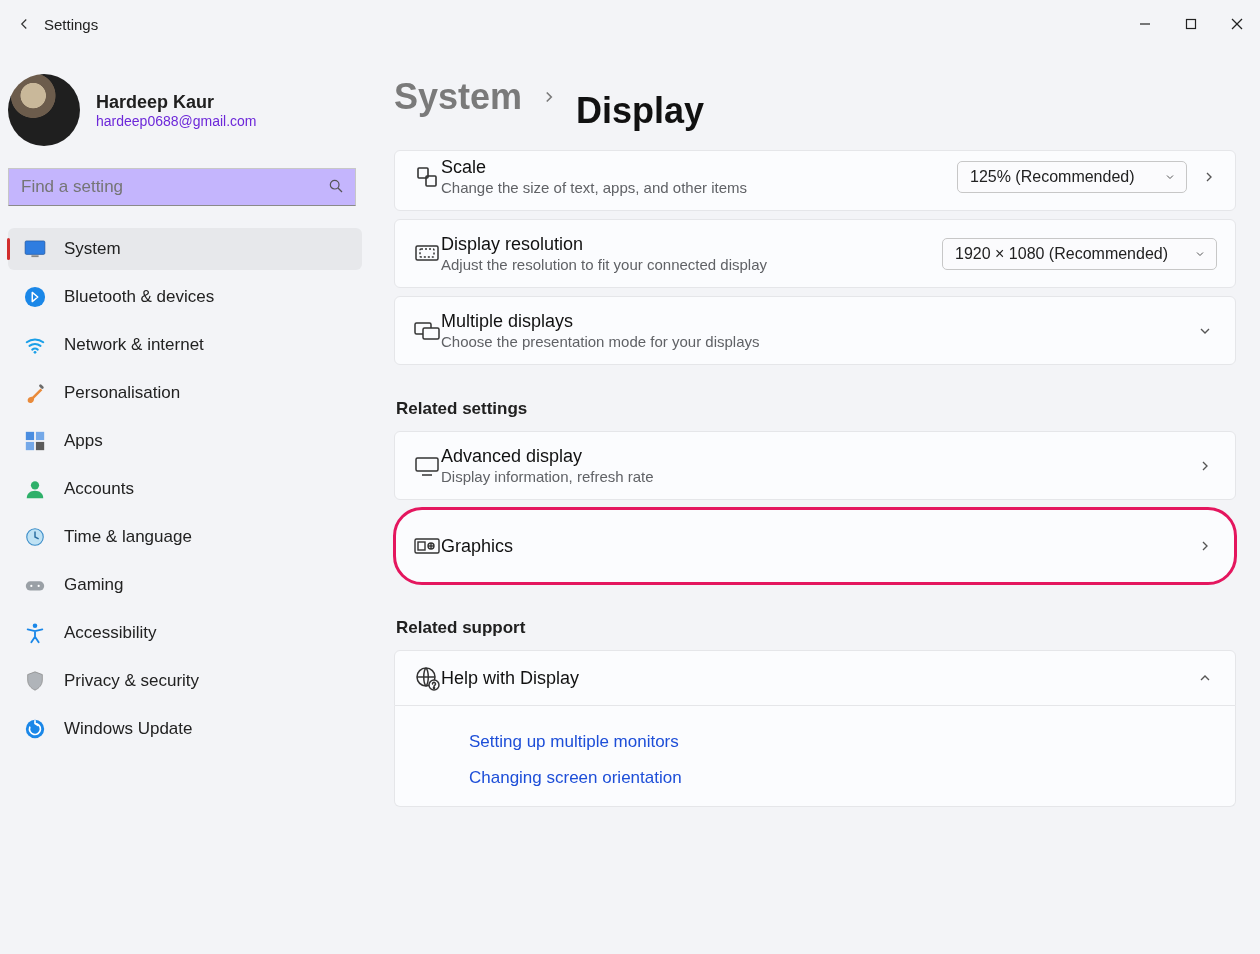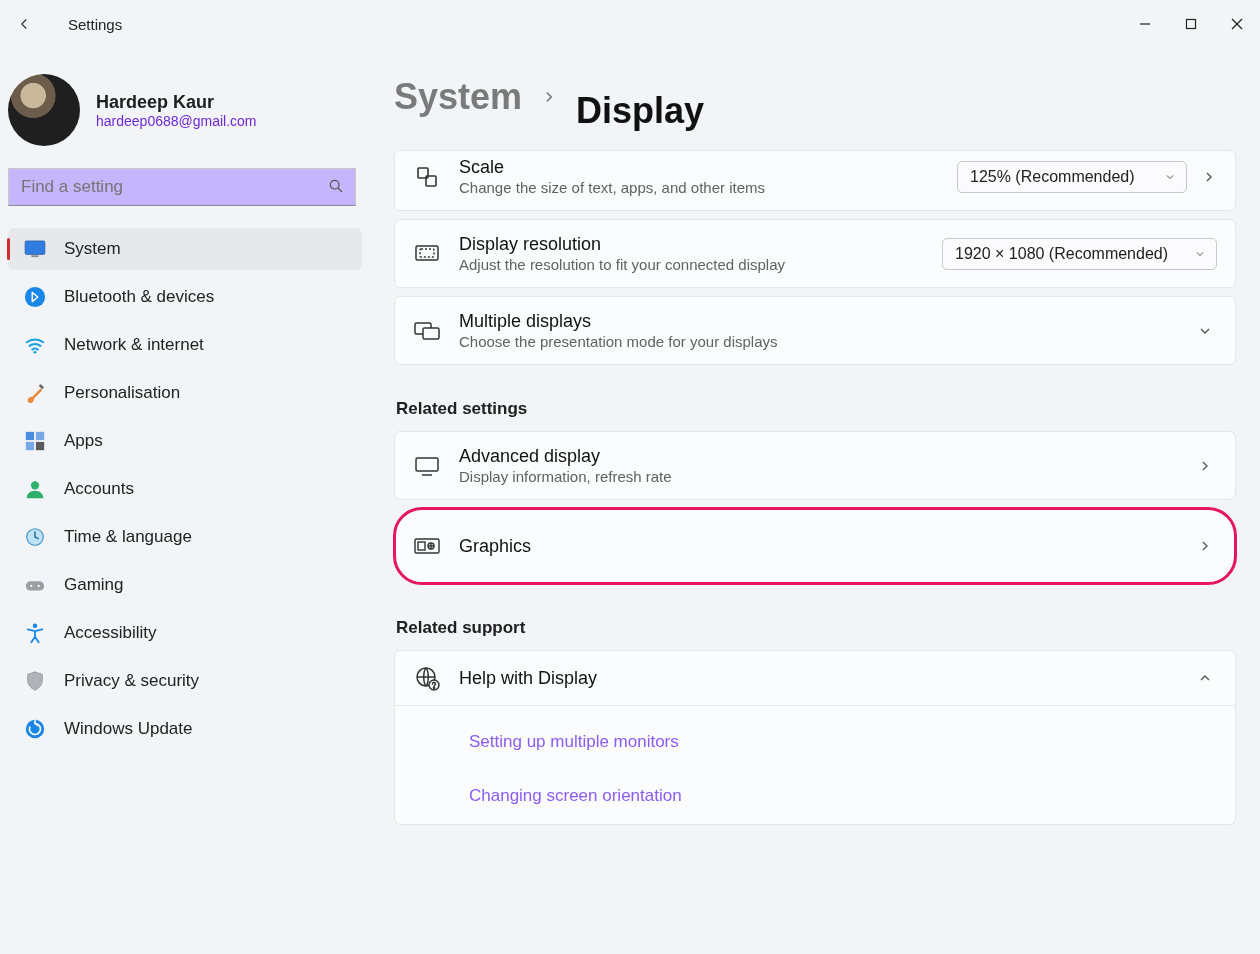--- a/index.html
+++ b/index.html
@@ -1,20 +1,20 @@
 <!DOCTYPE html>
 <html><head>
 <meta charset="utf-8">
 <style>
   * { box-sizing: border-box; margin: 0; padding: 0; font-family: "Segoe UI", "Segoe UI Variable", Arial, sans-serif; }
   html, body { width: 1260px; height: 954px; background: #f3f4f7; overflow: hidden; }
 
   
   .titlebar { height: 48px; display: flex; align-items: center; justify-content: space-between; }
-  .titlebar-left { display: flex; align-items: center; gap: 32px; padding-left: 12px; }
+  .titlebar-left { display: flex; align-items: center; gap: 8px; padding-left: 12px; }
   .back-btn { width: 24px; height: 24px; display:flex; align-items:center; justify-content:center; }
   .titlebar-title { font-size: 15px; color: #222; }
   .win-controls { display: flex; }
   .win-btn { width: 46px; height: 32px; display:flex; align-items:center; justify-content:center; color:#222; }
 
   
   .main { display: flex; height: calc(954px - 48px); }
   .sidebar { width: 370px; padding: 8px 8px 16px 8px; }
   .content { flex: 1; padding: 4px 24px 0 24px; min-width: 0; }
 
@@ -46,41 +46,41 @@
   
   .crumbs { display:flex; align-items:center; gap: 18px; padding: 10px 0 18px 0; }
   .crumb-parent { font-size: 36px; font-weight: 600; color:#7a7a7a; }
   .crumb-sep { color:#7a7a7a; }
   .crumb-current { font-size: 36px; font-weight: 700; color:#111;margin-top:28px; }
 
   
   .card {
     background: #fbfcfe; border:1px solid #e5e6e9;
     border-radius: 6px; margin-bottom: 8px;
-    display:flex; align-items:center; padding: 14px 18px; gap: 18px;
+    display:flex; align-items:center; padding: 14px 18px; 
   }
   .card-icon { width:28px; color:#333; display:flex; align-items:center; justify-content:center; }
   .card-body { flex:1; min-width:0; }
   .card-title { font-size: 18px; color:#111; }
   .card-sub { font-size: 15px; color:#606266; margin-top: 1px; }
   .card-control { display:flex; align-items:center; gap:14px; }
   .dropdown {
     border:1px solid #c7c7c7; border-radius:5px;
     background:#fbfbfd; padding: 6px 30px 6px 12px;
     font-size: 16px; color:#222; position:relative; min-width: 150px;
   }
   .dropdown .chev { position:absolute; right:10px; top:50%; transform:translateY(-50%); color:#555; }
   .chevron-right { color:#555; }
   .chevron-item { color:#555; padding: 0 4px; }
 
   .section-heading { font-size: 17px; font-weight: 600; color:#202020; margin: 34px 0 12px 2px; }
 
   .highlight-box { outline: 3px solid #e4165e; outline-offset: -2px; border-radius: 3px; }
 
-  .help-link { color:#8b5cf6; font-size: 17px; display:block; padding: 8px 0; }
+  .help-link { color:#1d4ed8; font-size: 17px; display:block; padding: 8px 0; }
   .card.expandable .chevron-item { margin-left:auto; }
 
   svg { display:block; }
 </style>
 </head>
 <body>
 
 <div class="titlebar">
   <div class="titlebar-left">
     <div class="back-btn">

